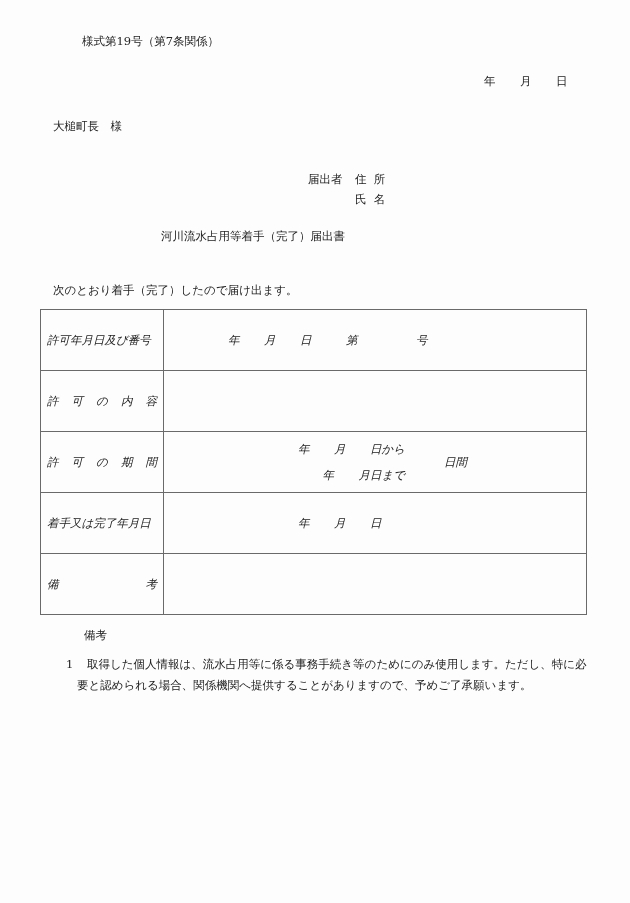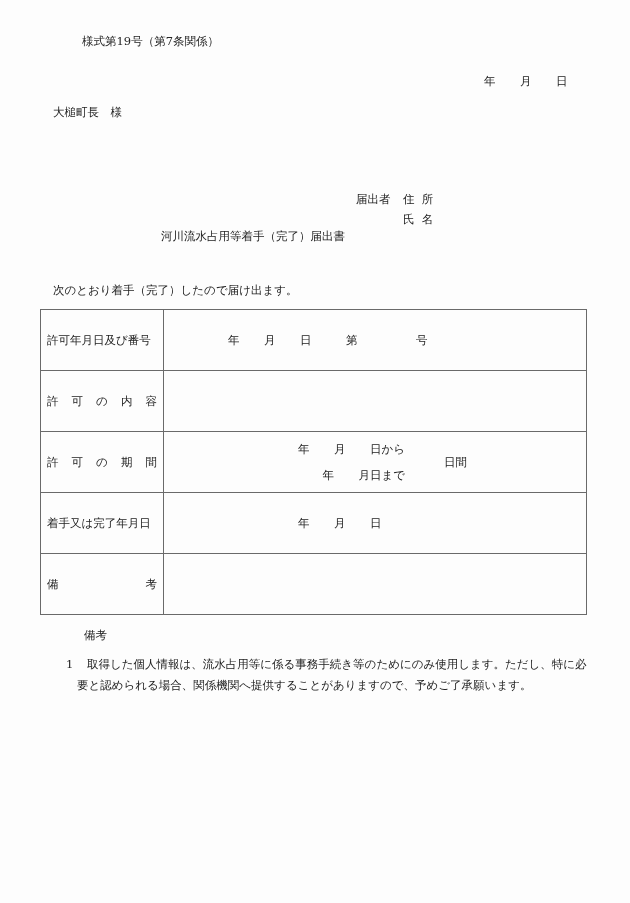--- a/index.html
+++ b/index.html
@@ -5,29 +5,30 @@
   html, body { margin: 0; padding: 0; }
   body {
     width: 630px; height: 903px; background: #fdfdfd; position: relative;
     font-family: "DejaVu Serif", "Liberation Serif", serif; color: #222;
     font-size: 11.5px; overflow: hidden;
   }
   .abs { position: absolute; white-space: nowrap; }
   .form-no { left: 40px; top: 34px; margin-left: 42px; }
   .date-line { left: 484px; top: 74px; }
   .date-line span { display: inline-block; }
-  .addressee { left: 53px; top: 105px; }
-  .applicant { left: 308px; top: 189px; margin-left: 48px; }
+  .addressee { left: 53px; top: 119px; }
+  .applicant { left: 308px; top: 169px; }
   .applicant .row { height: 20px; line-height: 20px; }
   .applicant .lbl { display: inline-block; width: 47px; }
   .title { left: 0; width: 506px; text-align: center; top: 229px; }
   .intro { left: 53px; top: 283px; text-align: right; }
   table.form-table {
     position: absolute; left: 40px; top: 309px; width: 547px;
     border-collapse: collapse;
+    font-style: italic;
   }
   table.form-table td {
     border: 1.3px solid #6a6a6a; height: 60px; padding: 0; vertical-align: middle;
   }
   td.label { width: 110px; padding-left: 6px !important; padding-right: 6px !important; }
   .spread { display: flex; justify-content: space-between; }
   .dt { display: inline-block; }
   .remarks-head { left: 40px; top: 628px; margin-left: 44px; }
   .note { left: 66px; top: 654px; line-height: 21px; white-space: normal; width: 530px; }
   .note .num { display: inline-block; width: 21px; }

